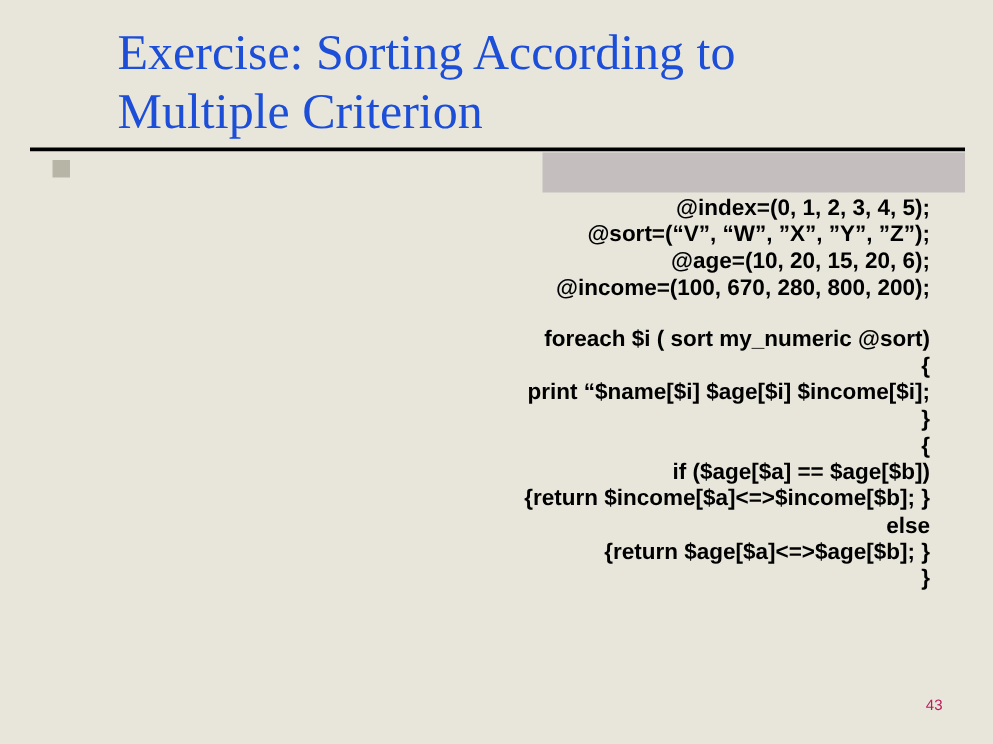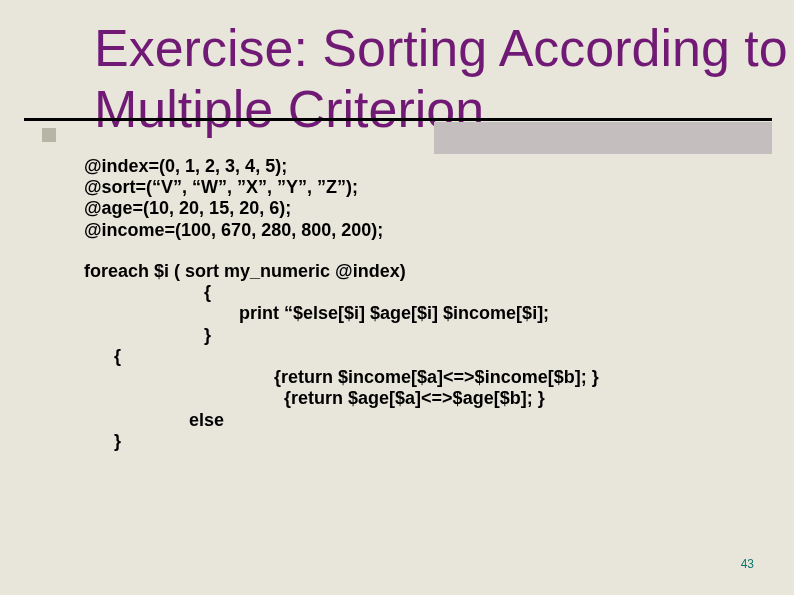--- a/index.html
+++ b/index.html
@@ -11,25 +11,25 @@
   }
   .slide {
     width: 794px;
     height: 595px;
     position: relative;
   }
   .title {
     position: absolute;
     left: 94px;
     top: 18px;
-    font-size: 52px;
+    font-size: 40px;
     font-weight: normal;
-    color: #701a75;
+    color: #1d4ed8;
     line-height: 1.18;
-    font-family: Liberation Sans, sans-serif;
+    font-family: Liberation Serif, serif;
   }
   .hr-line {
     position: absolute;
     left: 24px;
     top: 118px;
     width: 748px;
     height: 3px;
     background: #000;
   }
   .accent-bar {
@@ -50,33 +50,34 @@
   }
   .content {
     position: absolute;
     left: 84px;
     top: 156px;
     width: 660px;
     font-family: Arial, Helvetica, sans-serif;
     font-size: 18px;
     color: #000;
     line-height: 1.18;
+    text-align: right;
   }
   .content .line {
     white-space: pre;
     font-weight: bold;
   }
   .spacer { height: 20px; }
   .page-num {
     position: absolute;
     right: 40px;
     bottom: 24px;
     font-family: Arial, Helvetica, sans-serif;
     font-size: 12px;
-    color: #0f766e;
+    color: #be185d;
   }
   .footer-rule {
     position: absolute;
     left: 24px;
     bottom: 44px;
     width: 608px;
     height: 1px;
     background: #888;
     opacity: 0;
   }
@@ -91,27 +92,28 @@
   <div class="hr-line"></div>
   <div class="accent-bar"></div>
   <div class="bullet-marker"></div>
 
   <div class="content">
     <div class="line">@index=(0, 1, 2, 3, 4, 5);</div>
     <div class="line">@sort=(“V”, “W”, ”X”, ”Y”, ”Z”);</div>
     <div class="line">@age=(10, 20, 15, 20, 6);</div>
     <div class="line">@income=(100, 670, 280, 800, 200);</div>
     <div class="spacer"></div>
-    <div class="line">foreach $i ( sort my_numeric @index)</div>
+    <div class="line">foreach $i ( sort my_numeric @sort)</div>
     <div class="line">                        {</div>
-    <div class="line">                               print “$else[$i] $age[$i] $income[$i];</div>
+    <div class="line">                               print “$name[$i] $age[$i] $income[$i];</div>
     <div class="line">                        }</div>
     <div class="line">      {</div>
+    <div class="line">                     if ($age[$a] == $age[$b])</div>
     <div class="line">                                      {return $income[$a]&lt;=&gt;$income[$b]; }</div>
+    <div class="line">                     else</div>
     <div class="line">                                        {return $age[$a]&lt;=&gt;$age[$b]; }</div>
-    <div class="line">                     else</div>
     <div class="line">      }</div>
   </div>
 
   <div class="footer-rule"></div>
   <div class="page-num">43</div>
 
 </div>
 
 </body></html>

